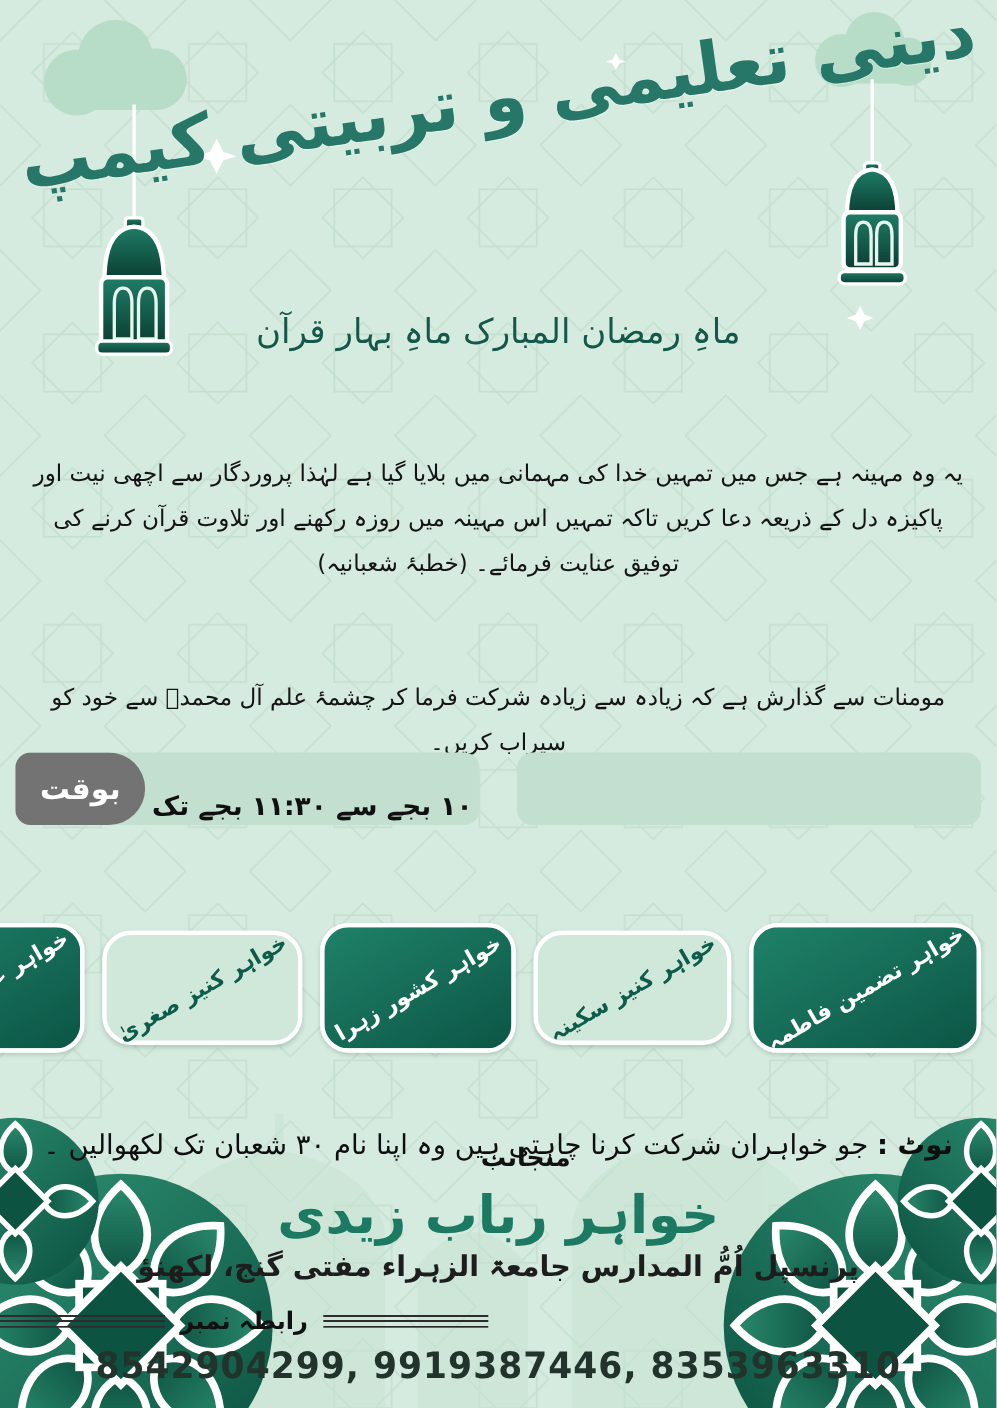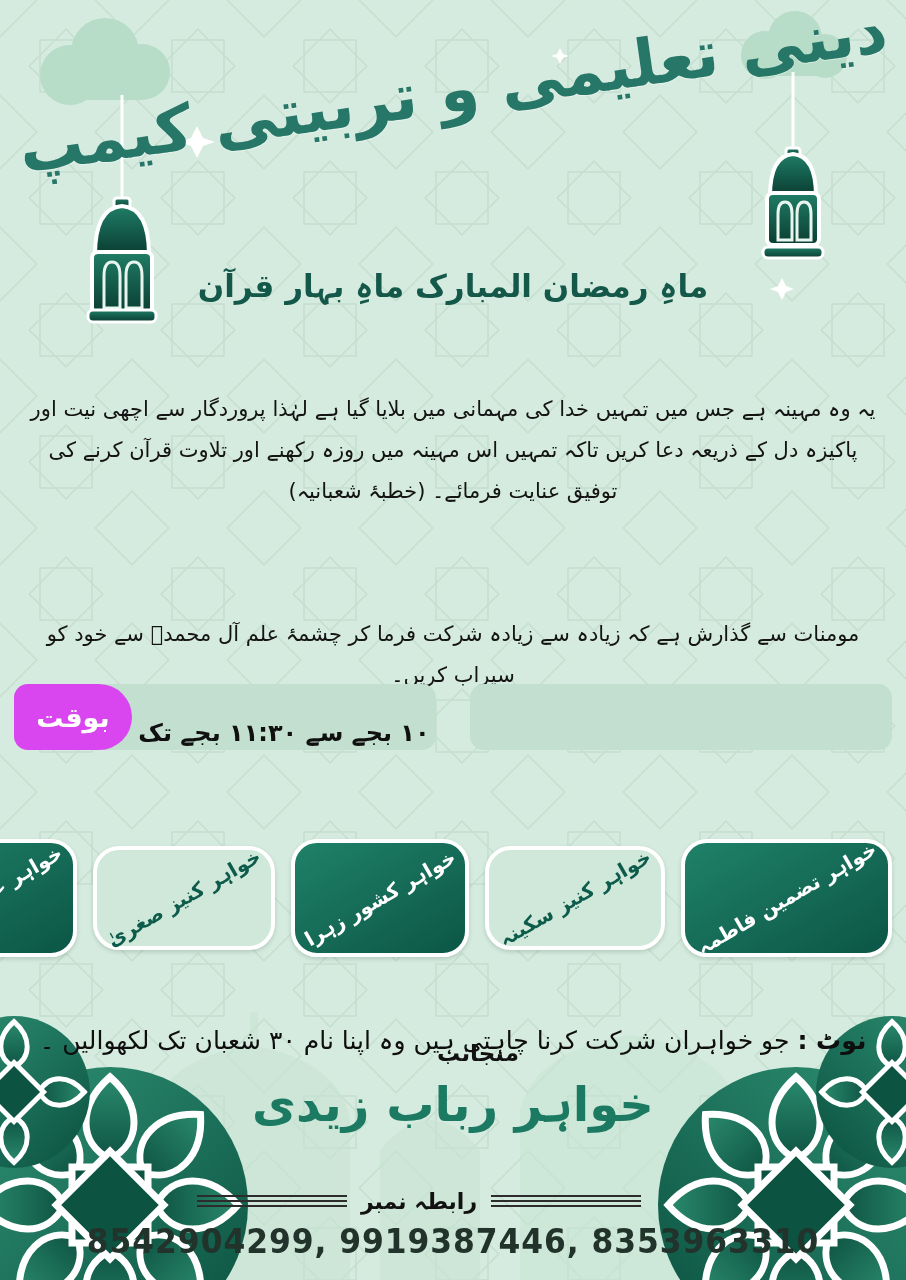--- a/index.html
+++ b/index.html
@@ -21,41 +21,41 @@
   
   .title{
     top:52px;
     font-size:64px;font-weight:bold;color:#267767;
     transform:rotate(-8deg);
     white-space:nowrap;
     text-shadow:0 1px 0 rgba(255,255,255,.4);
     line-height:1.2;
   }
   .subtitle{
-    top:268px;
-    font-size:31px;font-weight:bold;color:#14584a;
+    top:283px;
+    font-size:31px;font-weight:normal;color:#14584a;
     letter-spacing:1px;
   }
   .verse{
     top:334px;
     font-size:25px;font-weight:bold;color:#101010;
   }
   .para{
     width:866px;left:20px;text-align:center;
     font-size:21px;color:#141414;line-height:1.95;font-weight:500;
   }
-  .para1{top:389px;}
+  .para1{top:410px;}
   .para2{top:498px;}
   .para3{top:614px;}
 
   
   .info-row{top:684px;left:14px;width:878px;height:66px;display:flex;gap:34px;flex-direction:row;}
   .info-pill{flex:1;display:flex;align-items:stretch;background:#c2dfcf;border-radius:14px;overflow:hidden;}
   .info-cap{
-    background:#d946ef;color:#fff;
+    background:#737373;color:#fff;
     min-width:118px;display:flex;align-items:center;justify-content:center;
     font-size:27px;font-weight:bold;
   }
   .info-body{flex:1;display:flex;align-items:center;justify-content:center;
     font-size:24px;font-weight:bold;color:#101010;margin-top:32px;}
   .pill-venue .info-cap{border-radius:0 14px 14px 0;border-left:0;
     border-top-left-radius:90px;border-bottom-left-radius:90px;}
   .pill-time .info-cap{border-radius:14px 0 0 14px;
     border-top-right-radius:90px;border-bottom-right-radius:90px;}
 
@@ -83,21 +83,21 @@
 
   
   .note{top:1026px;font-size:25px;color:#0e0e0e;}
   .note b{font-weight:800;}
   .from-label{top:1040px;font-size:23px;font-weight:bold;color:#111;margin-left:25px;}
   .organizer{top:1076px;font-size:48px;font-weight:bold;color:#1c7a63;}
   .org-title{top:1136px;font-size:26px;font-weight:bold;color:#1d1d1d;}
 
   .contact-row{
     top:1186px;left:0;width:838px;height:30px;
-    display:flex;align-items:center;justify-content:center;gap:14px;
+    display:flex;align-items:center;justify-content:flex-end;gap:14px;
   }
   .deco-lines{
     width:150px;height:12px;
     background:repeating-linear-gradient(to bottom,#2c2c2c 0 2px,transparent 2px 5px);
   }
   .contact-label{font-size:22px;font-weight:bold;color:#111;white-space:nowrap;}
   .phones{
     top:1222px;font-size:33px;font-weight:bold;color:#22332c;
     letter-spacing:1px;font-family:"DejaVu Sans",sans-serif;
     transform:scaleX(.95);
@@ -289,20 +289,21 @@
     </div>
   </div>
 
   <div class="abs ctr note">
     <b>نوٹ :</b>
     <span>جو خواہران شرکت کرنا چاہتی ہیں وہ اپنا نام ۳۰ شعبان تک لکھوالیں ۔</span>
   </div>
 
   <div class="abs ctr from-label">منجانب</div>
   <div class="abs ctr organizer">خواہر رباب زیدی</div>
+  <div class="abs ctr org-title">پرنسپل اُمُّ المدارس جامعۃ الزہراء مفتی گنج، لکھنؤ</div>
 
   <div class="abs contact-row">
     <div class="deco-lines"></div>
     <div class="contact-label">رابطہ نمبر</div>
     <div class="deco-lines"></div>
   </div>
 
   <div class="abs ctr phones" dir="ltr">8542904299, 9919387446, 8353963310</div>
 
 </div>

